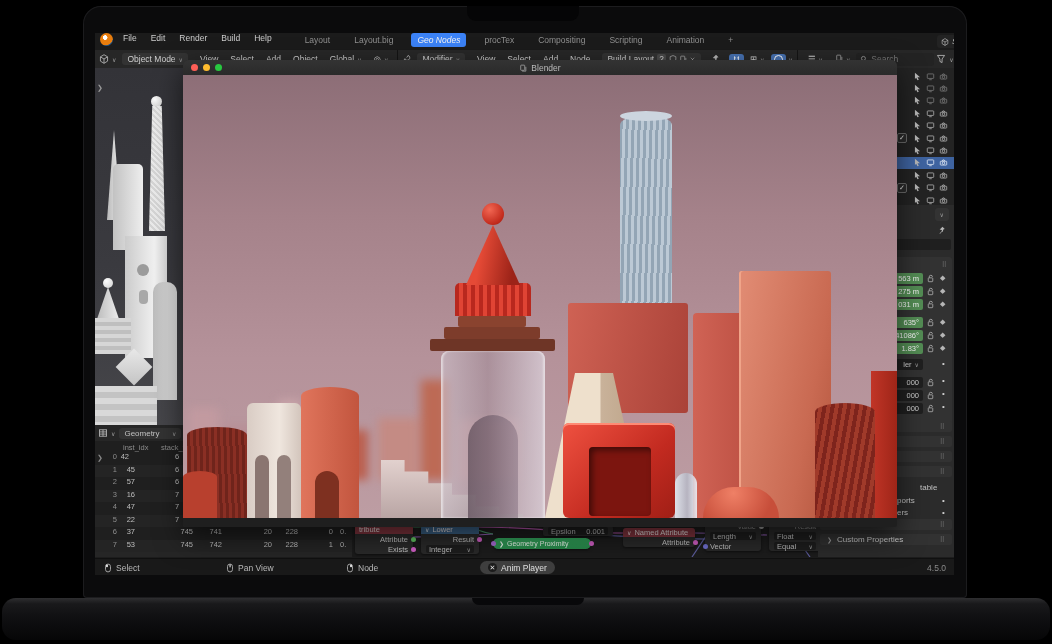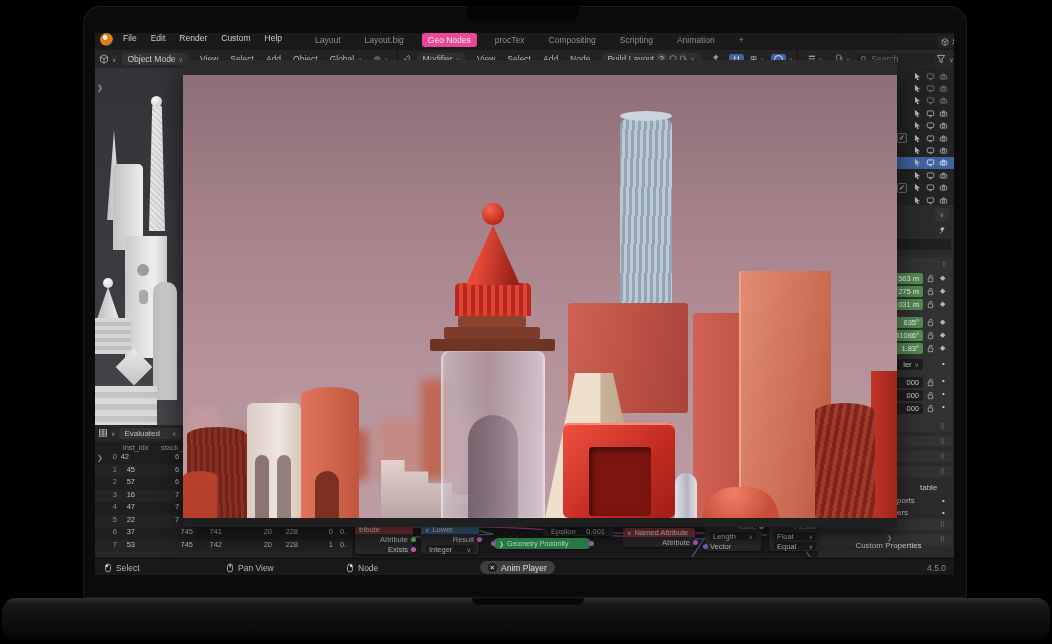--- a/index.html
+++ b/index.html
@@ -15,21 +15,21 @@
   #screen{position:absolute;left:12px;top:27px;width:859px;height:542px;background:#1d1d1d;overflow:hidden;
           font-size:8px;color:#c0c0c0;}
   
   .chev{font-size:6px;color:#9a9a9a;margin-left:3px;}
   .oi{width:10px;height:10px;stroke:#b5b5b5;fill:none;stroke-width:1.2;}
   .txt{white-space:nowrap;font-style:italic;}
   
   .topbar{position:absolute;left:0;top:0;width:993px;height:17px;background:#1b1b1b;display:flex;align-items:flex-start;}
   .menu{margin:0 7px;color:#cccccc;font-size:8.5px;}
   .tab{margin:0 6px;color:#8f8f8f;font-size:8.5px;padding:2px 6px;border-radius:3px;}
-  .tab.active{background:#ec4899;color:#f0f0f0;}
+  .tab.active{background:#3b82f6;color:#f0f0f0;font-style:italic;}
   .tb-right{position:absolute;right:4px;top:0;height:17px;display:flex;align-items:center;gap:4px;}
   .mini-field{display:flex;align-items:center;gap:3px;background:#232323;border-radius:3px;padding:1px 4px;height:11px;}
   
   .toolbar{position:absolute;left:0;top:17px;width:859px;height:18px;background:#272727;border-bottom:1px solid #141414;
            display:flex;align-items:center;font-size:8.5px;color:#cfcfcf;}
   .thitem{margin:0 6px;white-space:nowrap;}
   .pill{background:#333;border-radius:3px;padding:1px 5px;display:inline-flex;align-items:center;}
   .bluepill{background:#4772b3;border-radius:3px;padding:1px 3px;display:inline-flex;align-items:center;}
   
   .vp{position:absolute;left:0;top:35px;width:88px;height:357px;overflow:hidden;
@@ -64,21 +64,21 @@
   .ol-row.sel{background:#3e63a0;}
   .cbx{width:8px;height:8px;background:#2a2a2a;border:1px solid #6a6a6a;border-radius:2px;color:#e8e8e8;
        font-size:7px;line-height:8px;text-align:center;margin-right:2px;}
   
   .props{position:absolute;left:723px;top:172px;width:136px;height:352px;background:#2b2b2b;overflow:hidden;font-size:8px;}
   .prow{position:absolute;left:0;width:136px;height:12px;display:flex;align-items:center;}
   .pfield{position:absolute;height:11px;border-radius:2px;display:flex;align-items:center;justify-content:flex-end;
           padding:0 4px;box-sizing:border-box;font-size:7.5px;}
   .green{background:#538c54;color:#f2f2f2;}
   .gray{background:#1f1f1f;color:#cfcfcf;}
-  .panelbar{position:absolute;left:2px;width:132px;height:11px;background:#323232;border-radius:2px;flex-direction:column;}
+  .panelbar{position:absolute;left:2px;width:132px;height:11px;background:#323232;border-radius:2px;}
   .dots{position:absolute;right:6px;color:#777;font-size:7px;letter-spacing:1px;}
   .diam{color:#b5b5b5;font-size:7px;}
   .adot{color:#cfcfcf;font-size:8px;}
   
   .status{position:absolute;left:0;top:525px;width:859px;height:17px;background:#191919;border-top:1px solid #101010;
           display:flex;align-items:center;font-size:8.5px;color:#b9b9b9;}
   .st-item{display:flex;align-items:center;gap:3px;position:absolute;}
   .anim-pill{position:absolute;left:385px;top:2px;height:13px;background:#3f3f3f;border-radius:7px;
              display:flex;align-items:center;gap:4px;padding:0 8px;color:#e0e0e0;}
   .anim-x{width:9px;height:9px;border-radius:50%;background:#1c1c1c;color:#ddd;font-size:7px;line-height:9px;text-align:center;}
@@ -171,21 +171,21 @@
    <div class="notch"></div>
 
    <div id="screen">
 
     <div class="topbar">
       <span style="width:13px;height:13px;margin:0 3px 0 5px;border-radius:50%;
             background:radial-gradient(circle at 40% 35%,#ffffff 0 18%,#e87d0d 22% 65%,#265787 70%);"></span>
       <span class="menu">File</span>
       <span class="menu">Edit</span>
       <span class="menu">Render</span>
-      <span class="menu">Custom</span>
+      <span class="menu">Build</span>
       <span class="menu">Help</span>
       <span style="width:14px"></span>
       <span class="tab">Layout</span>
       <span class="tab">Layout.big</span>
       <span class="tab active">Geo Nodes</span>
       <span class="tab">procTex</span>
       <span class="tab">Compositing</span>
       <span class="tab">Scripting</span>
       <span class="tab">Animation</span>
       <span class="tab">+</span>
@@ -306,21 +306,21 @@
       <div class="clay" style="left:0;top:318px;width:62px;height:39px;background:repeating-linear-gradient(180deg,#d9d9d9 0 6px,#c3c3c3 6px 12px)"></div>
     </div>
 
     <div class="ss">
       <div class="ss-head">
         <svg class="oi" style="margin-left:3px">
                 <use href="#i-grid"></use>
               </svg>
         <span class="chev">∨</span>
         <span class="pill" style="margin-left:4px;min-width:52px;justify-content:space-between">
-          <span>Evaluated</span>
+          <span>Geometry</span>
                 <span class="chev">∨</span>
               </span>
       </div>
       <span class="ss-col" style="left:28px">inst_idx</span>
       <span class="ss-col" style="left:66px">stack_to</span>
       <span style="position:absolute;left:2px;top:29px;color:#888;font-size:7px">❯</span>
 
       <div class="ss-row" style="top:27px">
         <span class="cell" style="left:0;width:22px;color:#8d8d8d">0</span>
         <span class="cell" style="left:12px;width:22px">42</span>
@@ -735,20 +735,29 @@
       <span class="anim-pill">
         <span class="anim-x">✕</span>
         <span>Anim Player</span>
             </span>
       <span class="st-item" style="right:8px;color:#8a8a8a">
         <span>4.5.0</span>
             </span>
     </div>
 
     <div class="rwin">
+      <div class="rtitle">
+        <span class="tl" style="left:8px;background:#ff5f57"></span>
+        <span class="tl" style="left:20px;background:#febc2e"></span>
+        <span class="tl" style="left:32px;background:#28c840"></span>
+        <svg class="oi" style="width:8px;height:8px;margin-right:4px">
+                <use href="#i-page"></use>
+              </svg>
+        <span>Blender</span>
+      </div>
       <div class="rscene">
 
         <div class="sh" style="left:0;top:295px;width:714px;height:110px;filter:blur(5px)">
           <div class="sh" style="left:6px;top:38px;width:30px;height:70px;background:#c29aa0"></div>
           <div class="sh" style="left:40px;top:55px;width:46px;height:55px;background:#b78f96"></div>
           <div class="sh" style="left:95px;top:30px;width:22px;height:80px;background:#caa5aa"></div>
           <div class="sh" style="left:130px;top:60px;width:55px;height:50px;background:#bb5f4e"></div>
           <div class="sh" style="left:195px;top:48px;width:40px;height:62px;background:#c48b84"></div>
           <div class="sh" style="left:238px;top:10px;width:26px;height:100px;background:#bd6a55"></div>
           <div class="sh" style="left:275px;top:50px;width:60px;height:60px;background:#c79ca0"></div>

